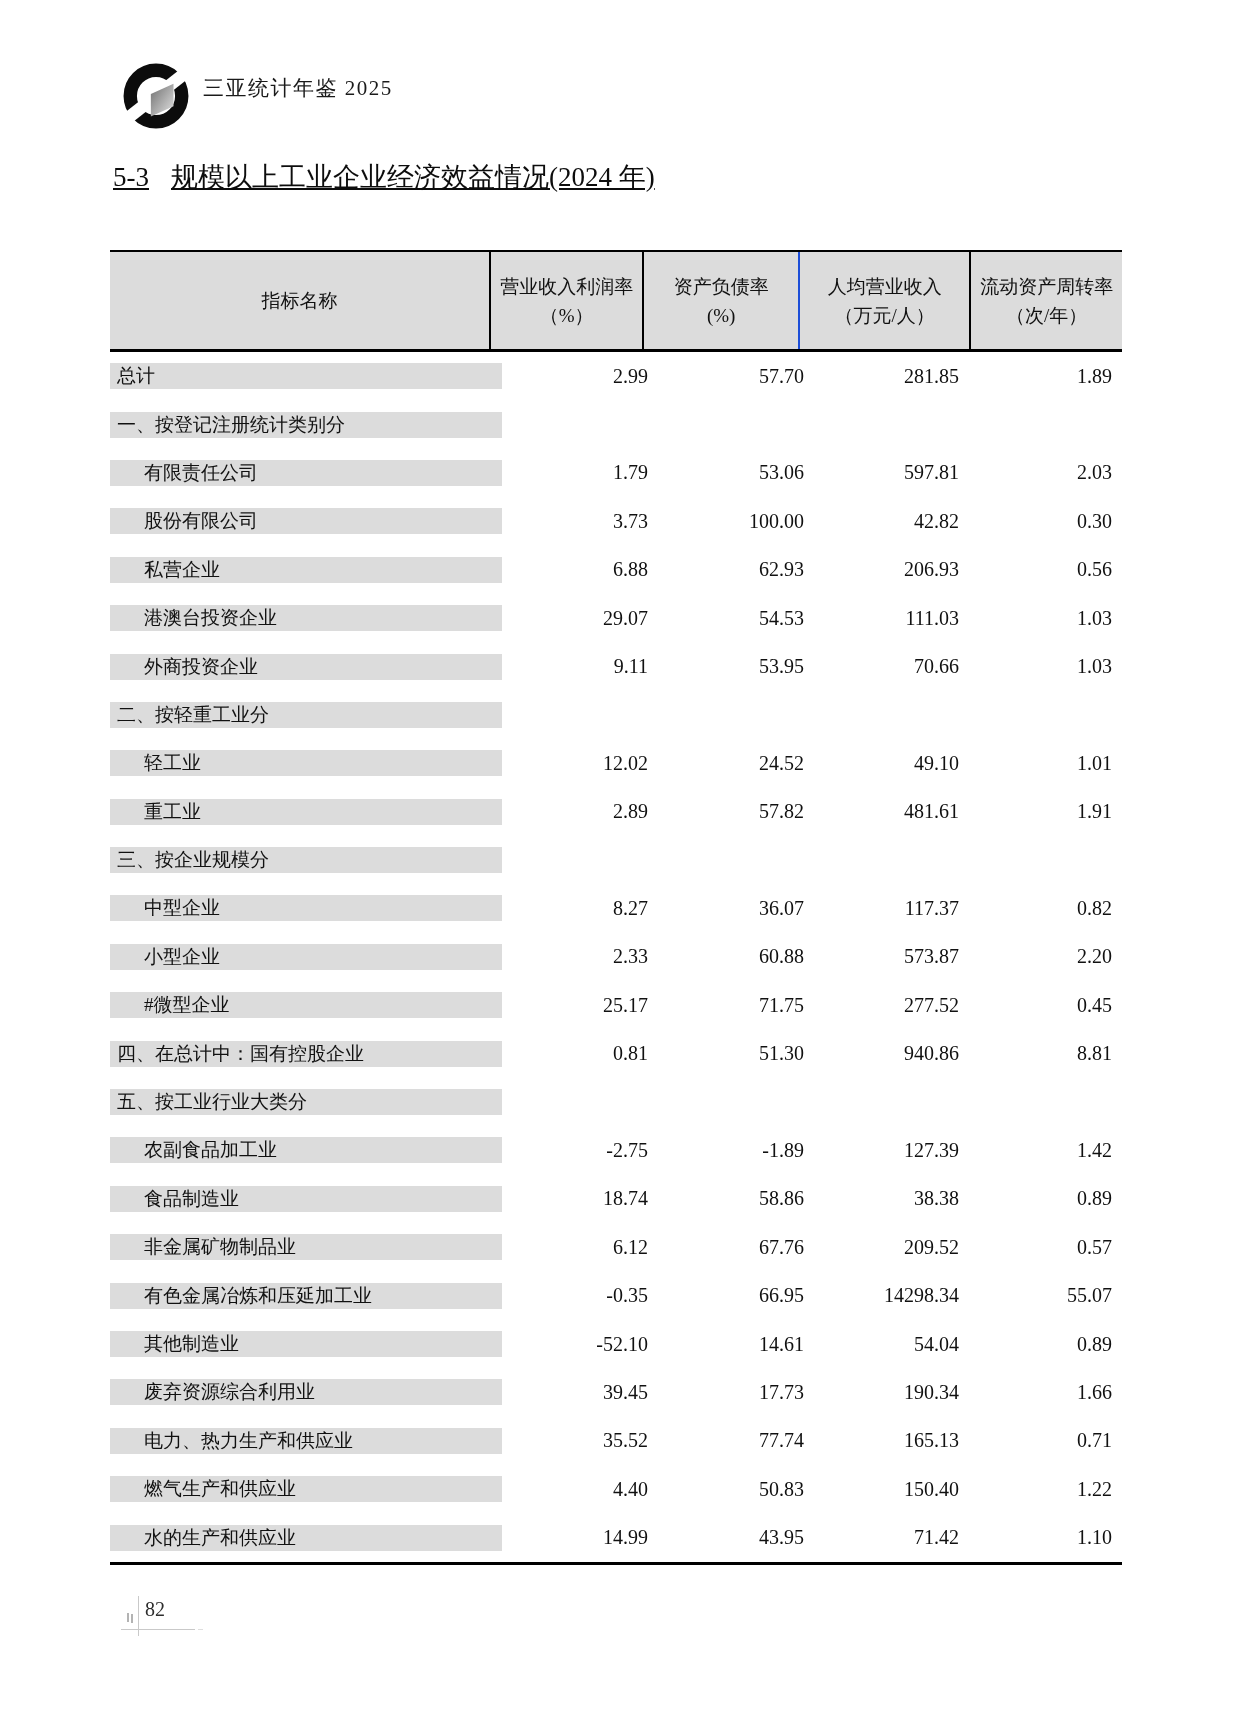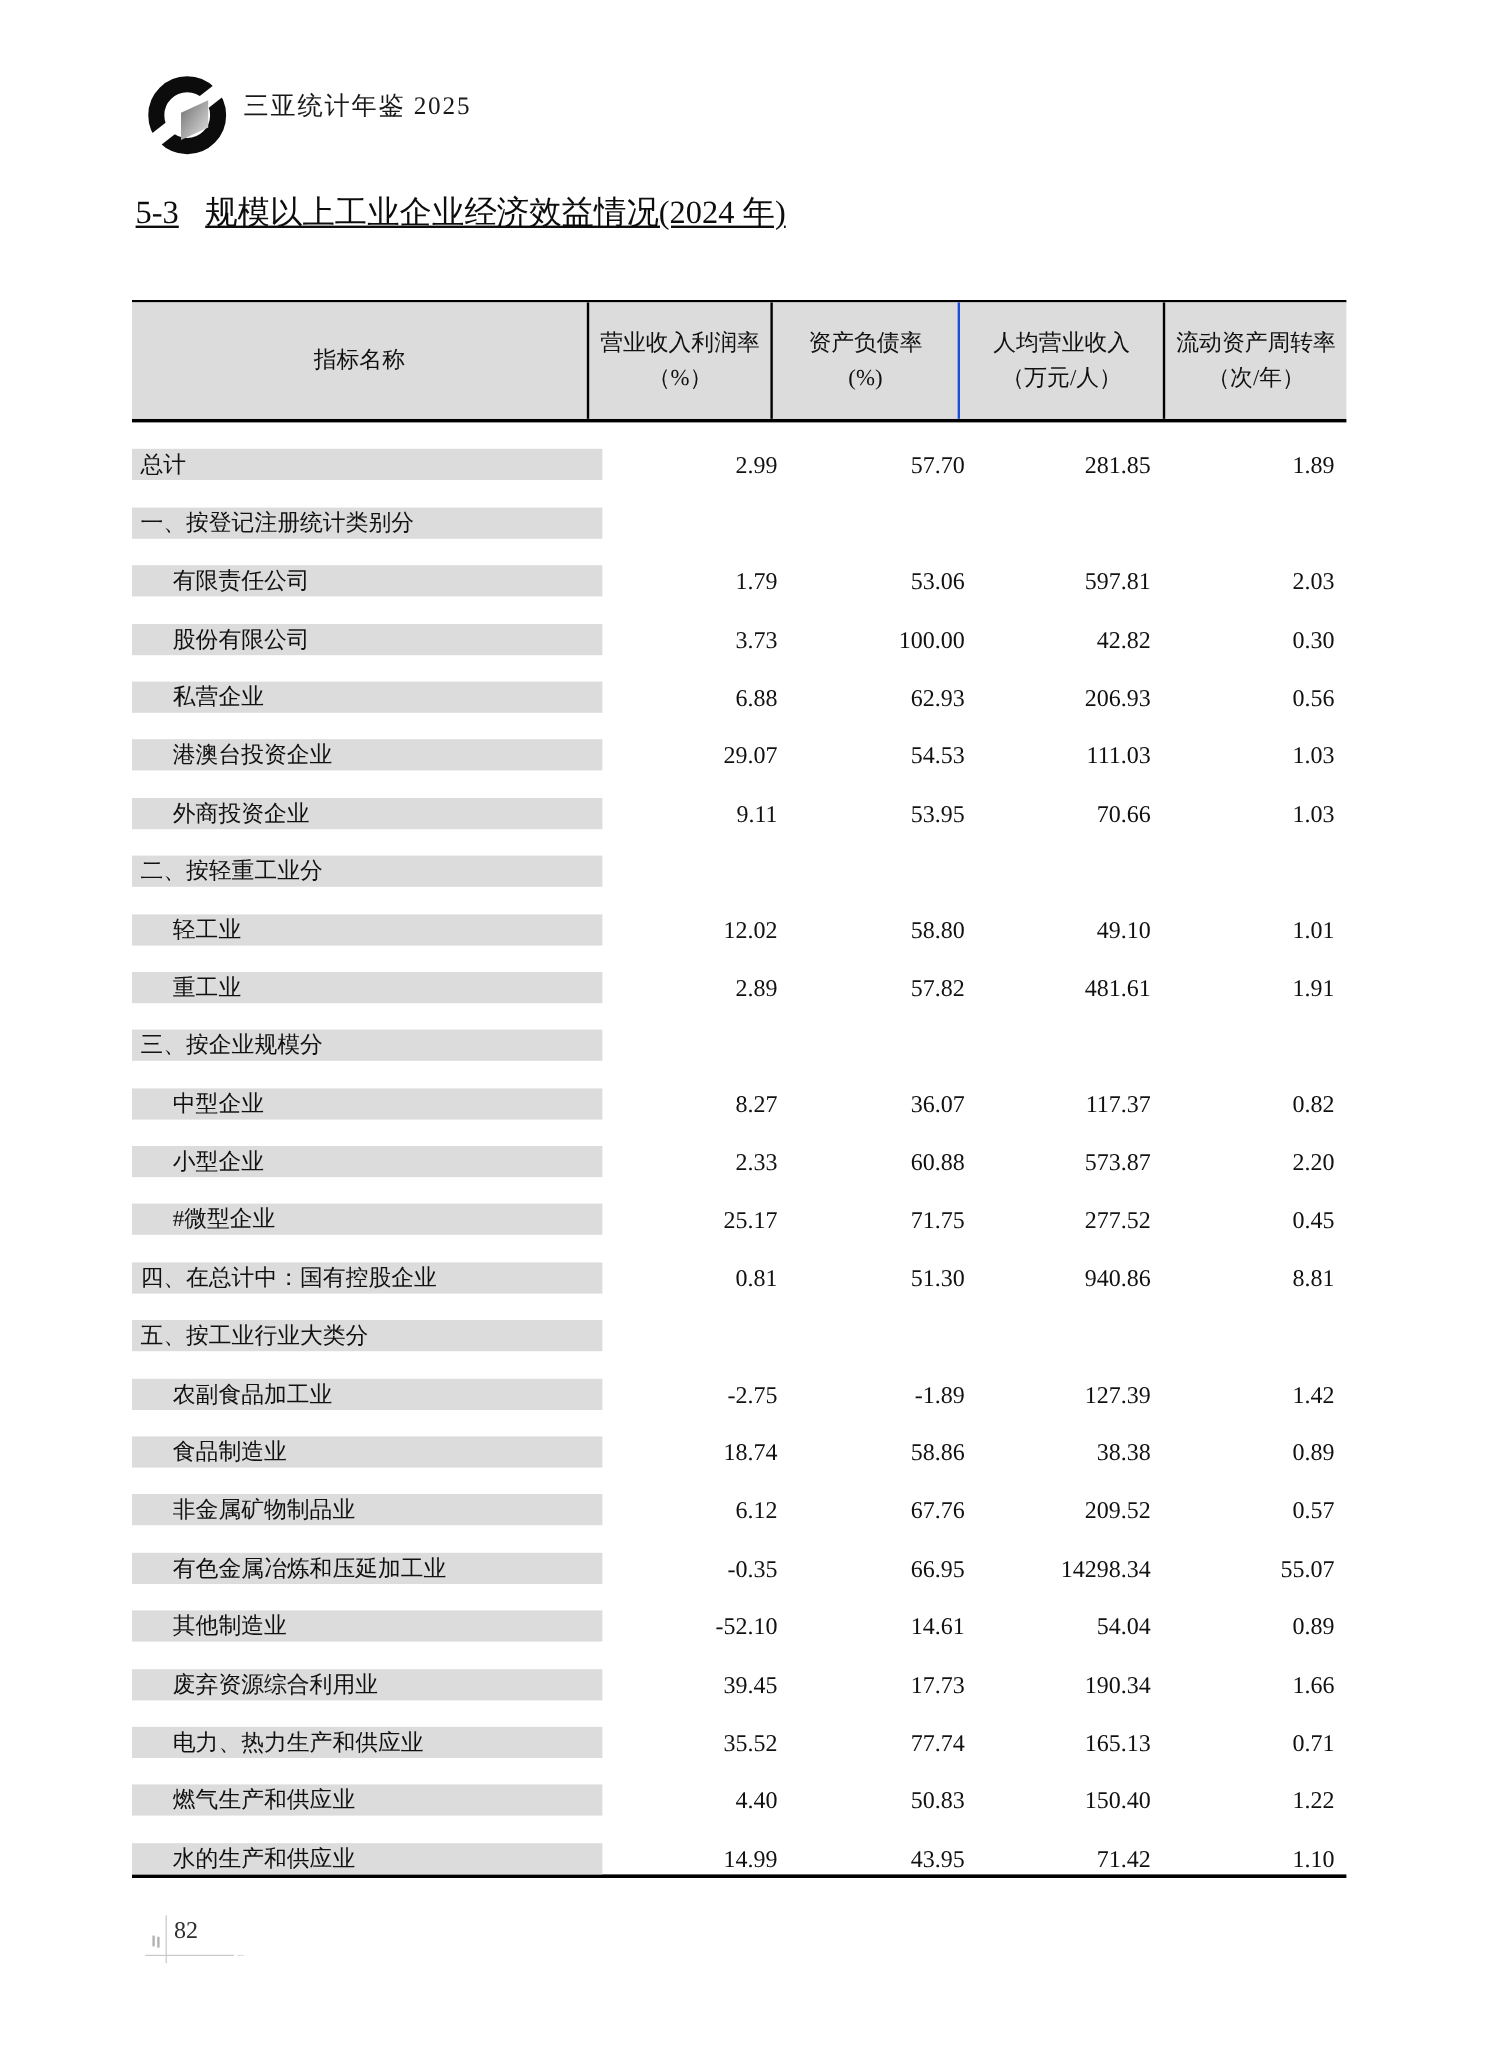--- a/index.html
+++ b/index.html
@@ -24,21 +24,21 @@
   .hcell{
     background:#dcdcdc;display:flex;flex-direction:column;justify-content:center;align-items:center;
     font-size:19px;line-height:29px;box-sizing:border-box;text-align:center;
   }
   .hcell.c0{width:380px;}
   .hcell.c1{width:154px;border-left:2px solid #000;}
   .hcell.c2{width:156px;border-left:2px solid #000;}
   .hcell.c3{width:172px;border-left:2px solid #1d4ed8;}
   .hcell.c4{width:153px;border-left:2px solid #000;}
   .tbody{border-bottom:3px solid #000;}
-  .trow{display:flex;height:48.4px;align-items:flex-end;}
+  .trow{display:flex;height:48.4px;align-items:center;}
   .stub{
     width:392px;background:#dcdcdc;box-sizing:border-box;display:flex;align-items:center;
     font-size:19px;white-space:nowrap;overflow:hidden;
   }
   .stub.ind0{padding-left:7px;}
   .stub.ind1{padding-left:34px;}
   .num{
     box-sizing:border-box;display:flex;align-items:center;justify-content:flex-end;
     font-size:20px;padding-right:8px;white-space:nowrap;
   }
@@ -158,21 +158,21 @@
     <div class="stub ind0">二、按轻重工业分</div>
     <div class="num c1"></div>
     <div class="num c2"></div>
     <div class="num c3"></div>
     <div class="num c4"></div>
   </div>
 
   <div class="trow">
     <div class="stub ind1">轻工业</div>
     <div class="num c1">12.02</div>
-    <div class="num c2">58.80</div>
+    <div class="num c2">24.52</div>
     <div class="num c3">49.10</div>
     <div class="num c4">1.01</div>
   </div>
 
   <div class="trow">
     <div class="stub ind1">重工业</div>
     <div class="num c1">2.89</div>
     <div class="num c2">57.82</div>
     <div class="num c3">481.61</div>
     <div class="num c4">1.91</div>

